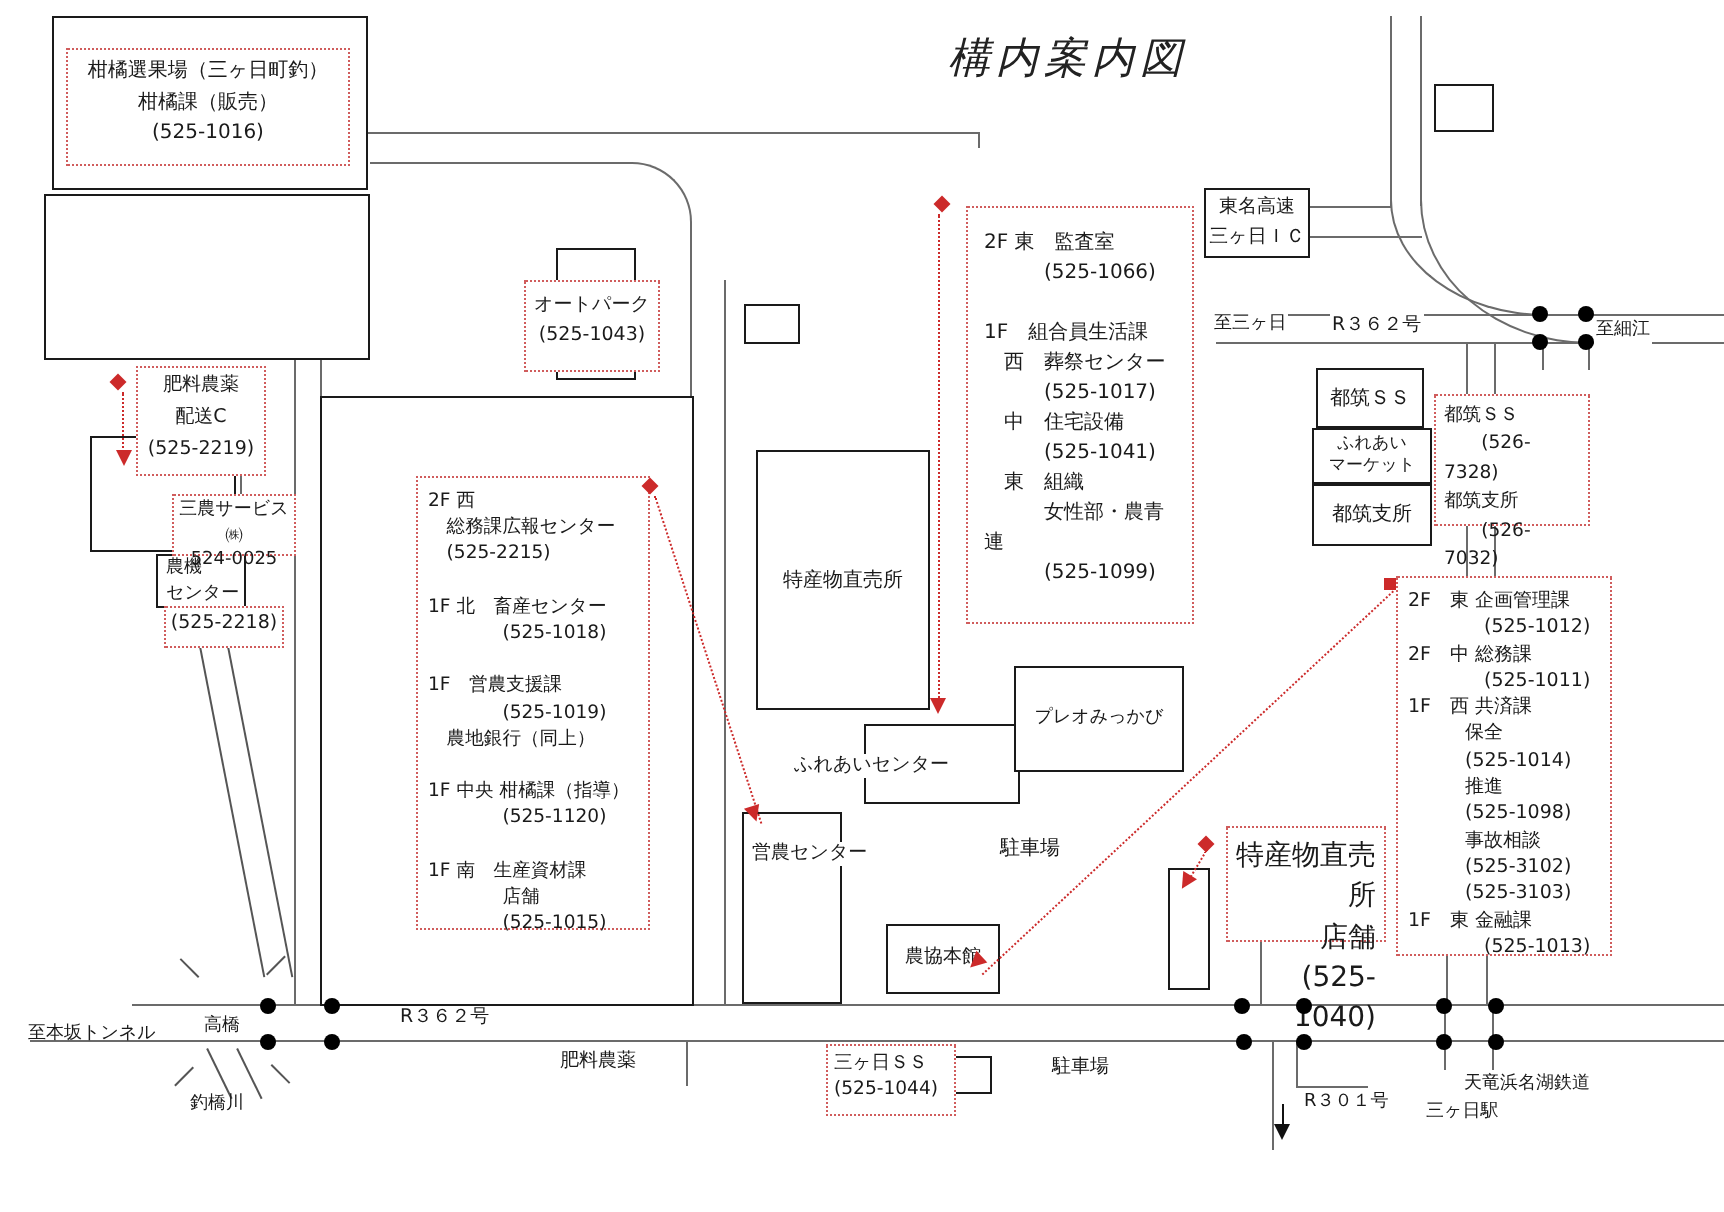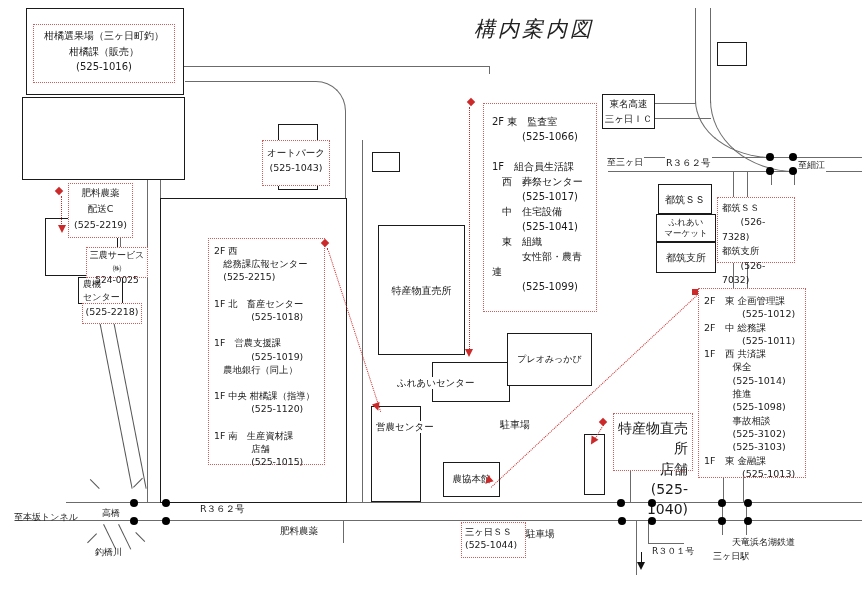--- a/index.html
+++ b/index.html
@@ -176,21 +176,21 @@
 　　　　(525-1013)</div>
   <div class="rb" style="left:717px;top:197px;width:78px;height:66px;font-size:9.3px;line-height:1.55;padding:3px 4px;">都筑ＳＳ
 　　(526-7328)
 都筑支所
 　　(526-7032)</div>
   <div class="rb" style="left:262px;top:140px;width:68px;height:46px;font-size:9.5px;text-align:center;line-height:1.6;padding-top:4px;">オートパーク
 (525-1043)</div>
   <div class="rb" style="left:613px;top:413px;width:80px;height:58px;font-size:14px;text-align:right;line-height:1.45;padding-top:4px;">特産物直売所
 店舗
 (525-1040)</div>
-  <div class="rb" style="left:413px;top:522px;width:65px;height:36px;font-size:9.3px;line-height:1.45;padding:2px 3px;margin-left:48px;">三ヶ日ＳＳ
+  <div class="rb" style="left:413px;top:522px;width:65px;height:36px;font-size:9.3px;line-height:1.45;padding:2px 3px;">三ヶ日ＳＳ
 (525-1044)</div>
 
   <div class="lbl title" style="left:474px;top:16px;font-style:italic;">構内案内図</div>
   <div class="lbl bg" style="left:396px;top:377px;">ふれあいセンター</div>
   <div class="lbl bg" style="left:375px;top:421px;">営農センター</div>
   <div class="lbl" style="left:500px;top:418px;font-size:10px;">駐車場</div>
   <div class="lbl" style="left:526px;top:528px;">駐車場</div>
   <div class="lbl" style="left:280px;top:525px;">肥料農薬</div>
   <div class="lbl" style="left:14px;top:512px;font-size:9px;">至本坂トンネル</div>
   <div class="lbl bg" style="left:101px;top:508px;font-size:9px;">高橋</div>

